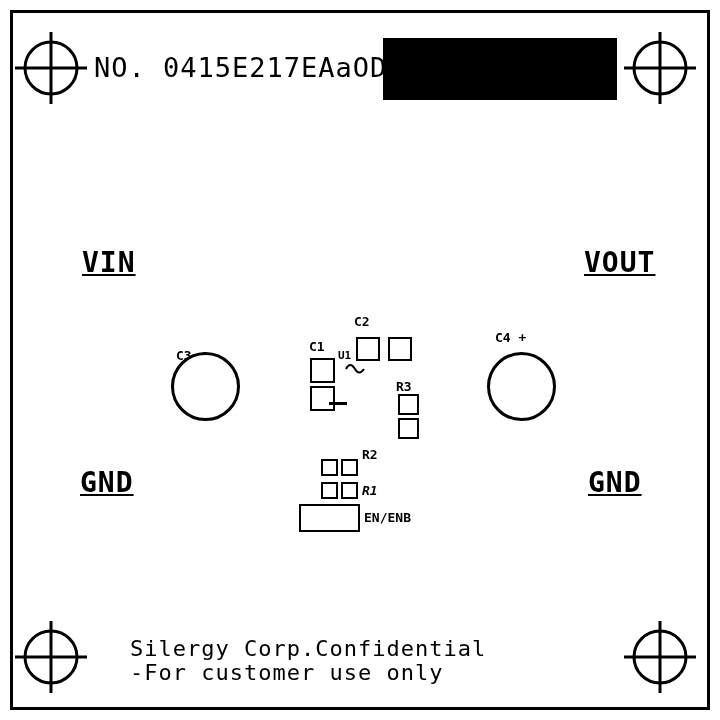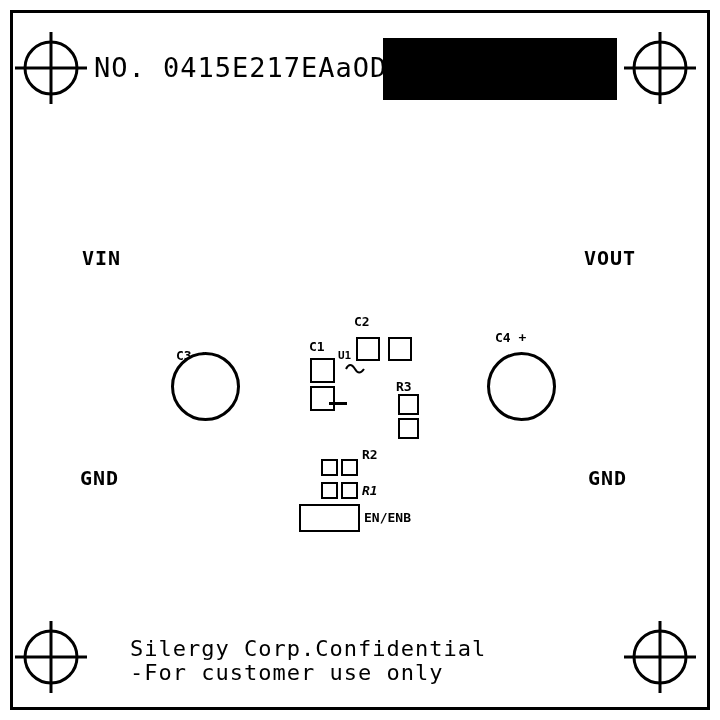--- a/index.html
+++ b/index.html
@@ -11,21 +11,21 @@
   .outline {
     position:absolute; left:10px; top:10px; width:700px; height:700px;
     border:3px solid #000;
   }
   .fiducial { position:absolute; width:76px; height:76px; }
   .lbl {
     position:absolute; font-family:"DejaVu Sans Mono", monospace;
     color:#000; white-space:pre; letter-spacing:1px;
   }
   .title-text { font-size:27px; font-weight:500; letter-spacing:1px; }
-  .net-label { font-size:20px; font-weight:bold; }
+  .net-label { font-size:28px; font-weight:bold;text-decoration:underline; }
   .ref-label { font-size:13px; font-weight:bold; letter-spacing:0; }
   .small-ref { font-size:11px; font-weight:bold; letter-spacing:0; }
   .footer-text { font-size:22px; font-weight:500; letter-spacing:1px; }
   .black-block { position:absolute; background:#000; }
   .pad { position:absolute; border:2px solid #000; background:#fff; }
   .cap-circle { position:absolute; border:3px solid #000; border-radius:50%; background:#fff; }
   .mark-line { position:absolute; background:#000; }
 </style>
 </head>
 <body>

